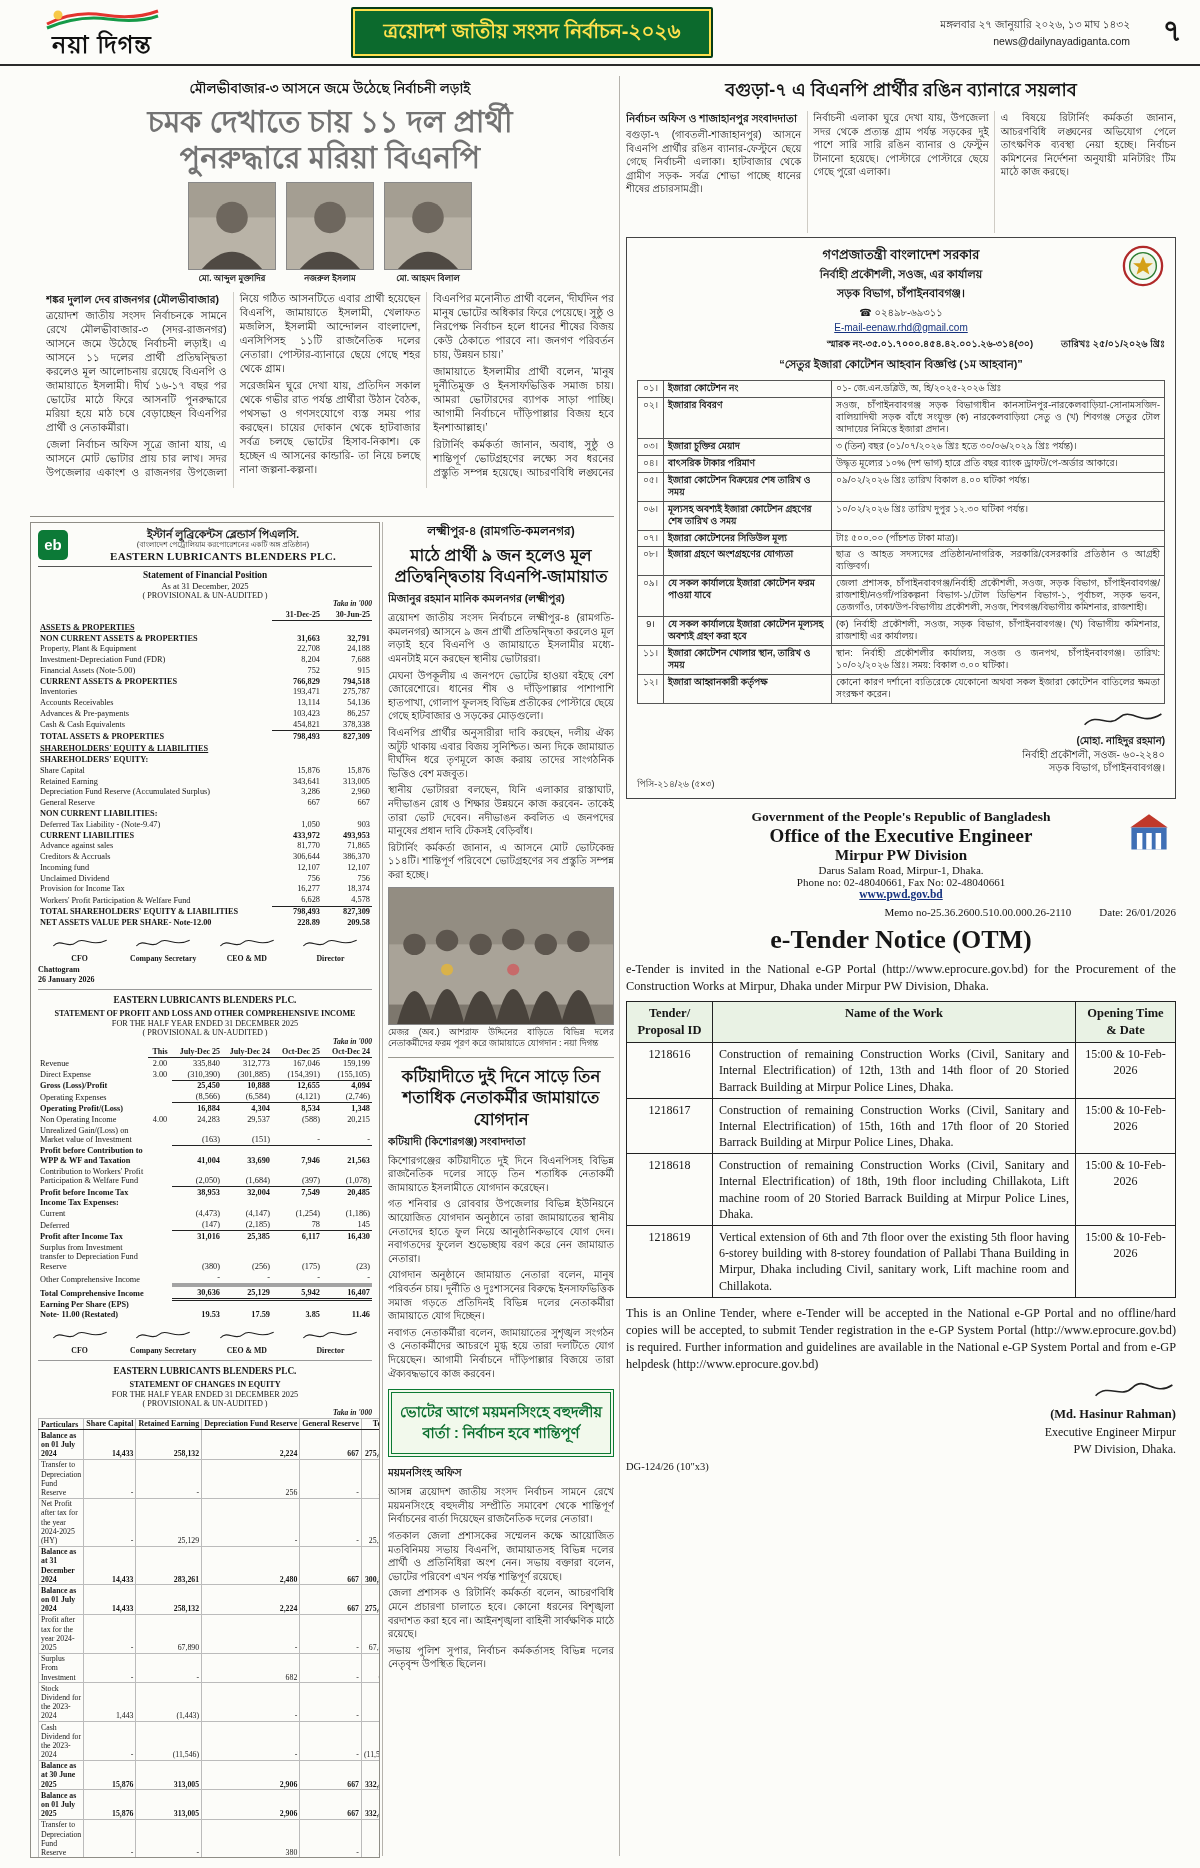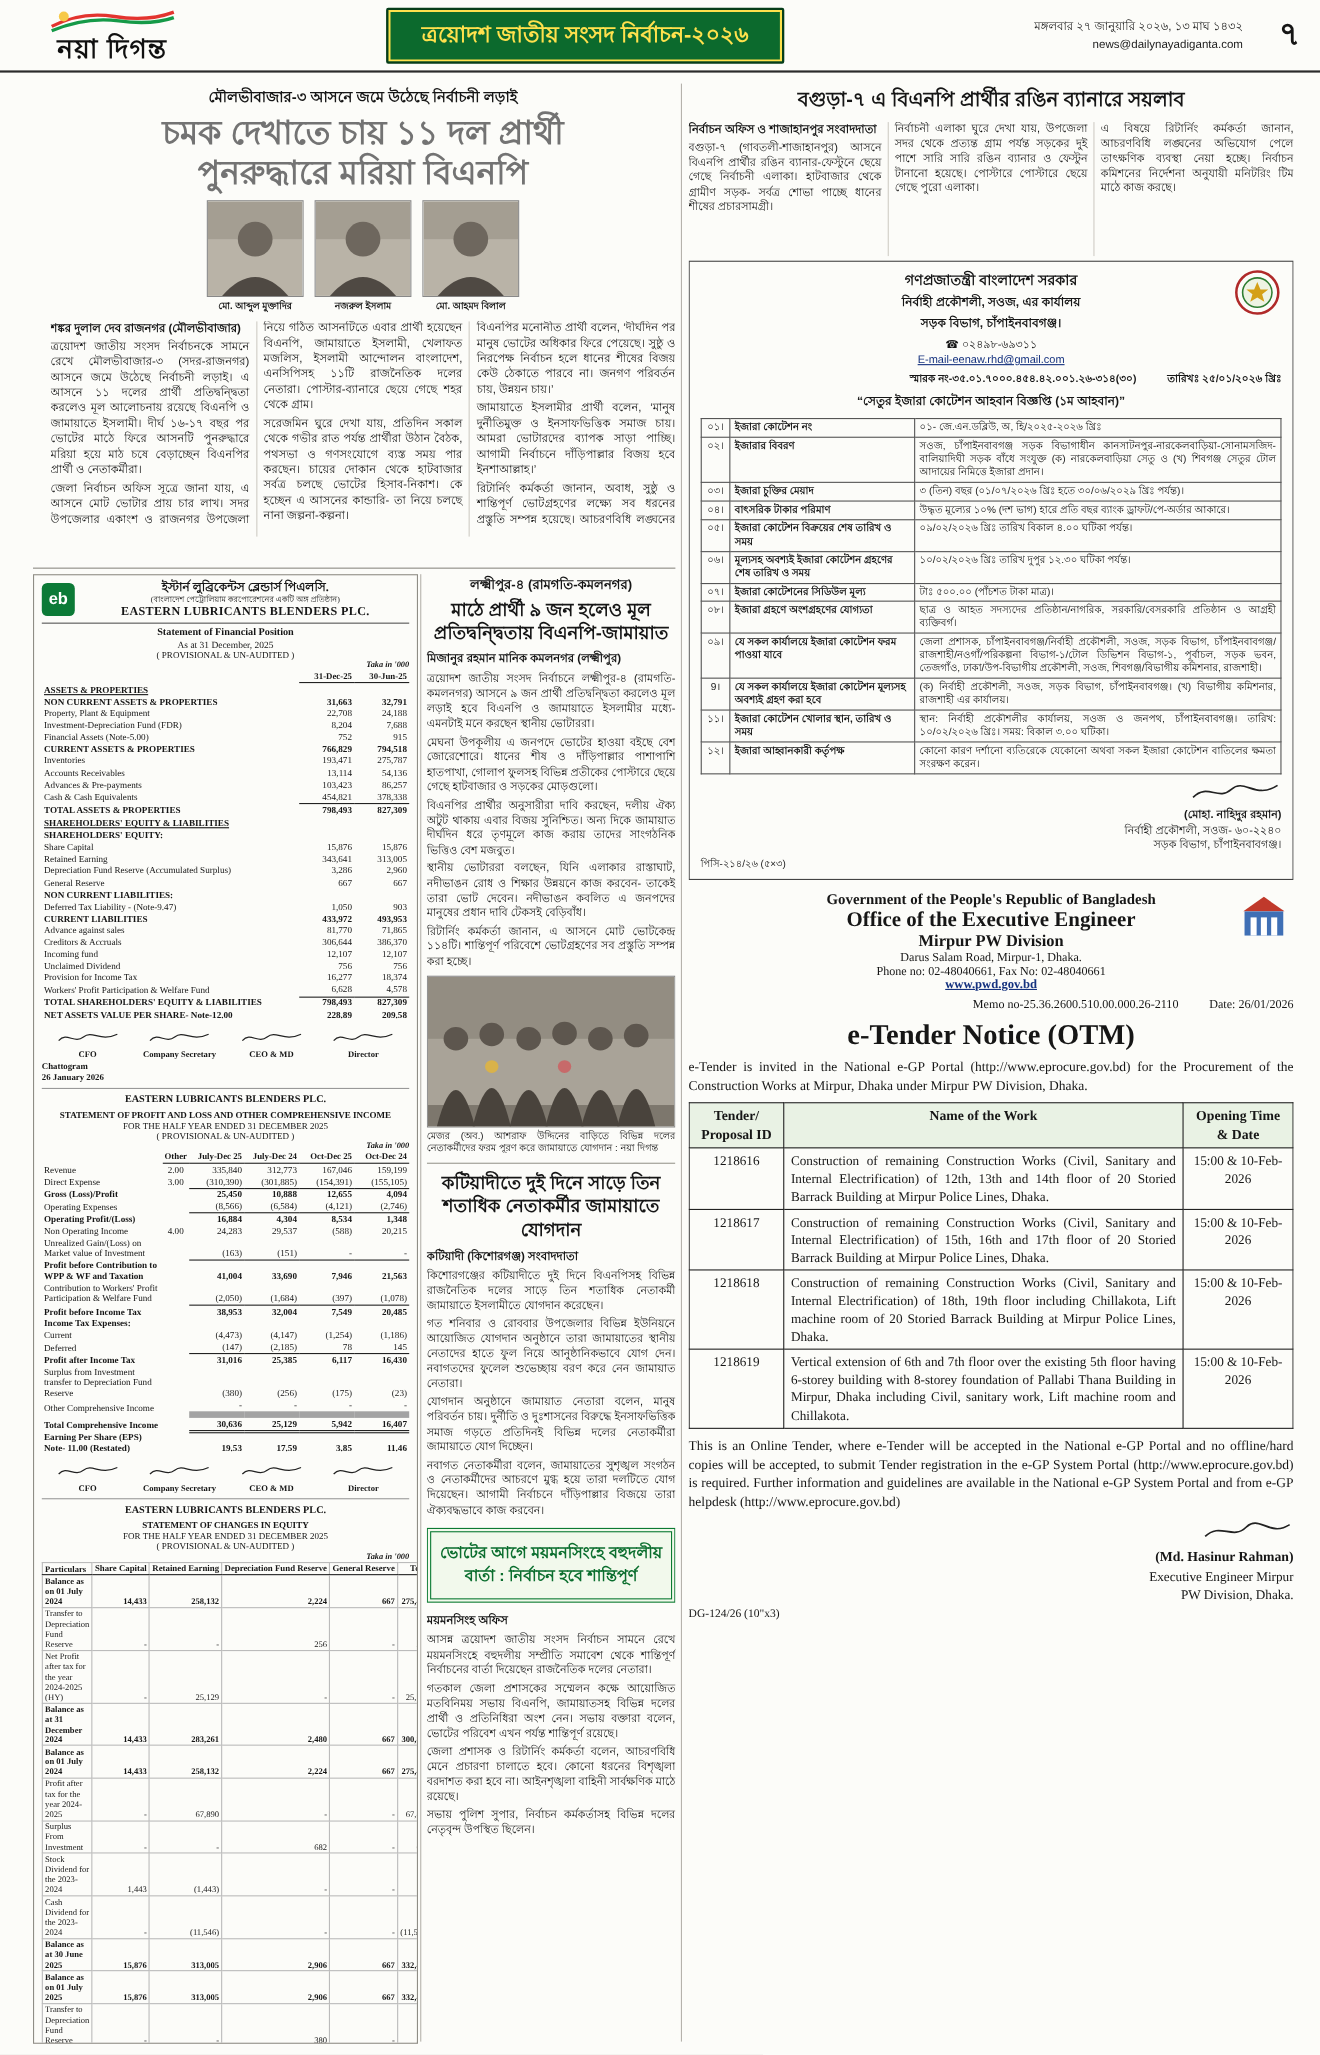--- a/index.html
+++ b/index.html
@@ -51,21 +51,21 @@
   table.ft td, table.ft th { padding:0.5px 2px; vertical-align:bottom; }
   table.ft .lbl { text-align:left; }
   table.ft .v { text-align:right; width:50px; white-space:nowrap; }
   table.ft .vn { text-align:center; width:24px; white-space:nowrap; }
   table.ft th.v, table.ft th.vn { font-weight:bold; border-bottom:1px solid #222; font-size:8px; }
   table.ft tr.sec td { font-weight:bold; text-decoration:underline; padding-top:2.5px; }
   table.ft tr.b td { font-weight:bold; }
   table.ft tr.t td { font-weight:bold; }
   table.ft tr.t td.v { border-top:1px solid #222; }
   table.ft tr.g td { font-weight:bold; }
-  table.ft tr.g td.v { border-top:6px solid #a3a3a3; border-bottom:3px double #222; }
+  table.ft tr.g td.v { border-top:4px solid #a3a3a3; border-bottom:3px double #222; }
   table.ce td, table.ce th { border:0.5px solid #bbb; font-size:7.8px; }
   table.ce th { font-weight:bold; text-align:center; vertical-align:bottom; border-bottom:1px solid #222; }
   .sig-wrap { display:flex; justify-content:space-between; margin:8px 2px 1px; }
   .sig { width:24%; text-align:center; }
   .squiggle { width:60px; height:15px; }
   .squiggle.big { width:84px; height:22px; }
   .sig-name { font-weight:bold; font-size:7.8px; }
   .place { font-size:8px; font-weight:bold; margin-top:2px; }
   .fin hr { border:none; border-top:1px solid #999; margin:5px 0 4px; }
 
@@ -404,21 +404,21 @@
     <div class="st-titles">
       <div class="st3" style="font-weight:bold">STATEMENT OF PROFIT AND LOSS AND OTHER COMPREHENSIVE INCOME</div>
       <div class="st3">FOR THE HALF YEAR ENDED 31 DECEMBER 2025</div>
       <div class="st3">( PROVISIONAL &amp; UN-AUDITED )</div>
     </div>
     <div class="taka">Taka in '000</div>
     <table class="ft">
       <thead>
         <tr>
           <th class="lbl"></th>
-          <th class="vn">Other</th>
+          <th class="vn">This</th>
           <th class="v">July-Dec 25</th>
           <th class="v">July-Dec 24</th>
           <th class="v">Oct-Dec 25</th>
           <th class="v">Oct-Dec 24</th>
         </tr>
       </thead>
       <tbody data-repeat="elbl.pl.rows">
 
       <tr>
           <td class="lbl">Revenue</td>

